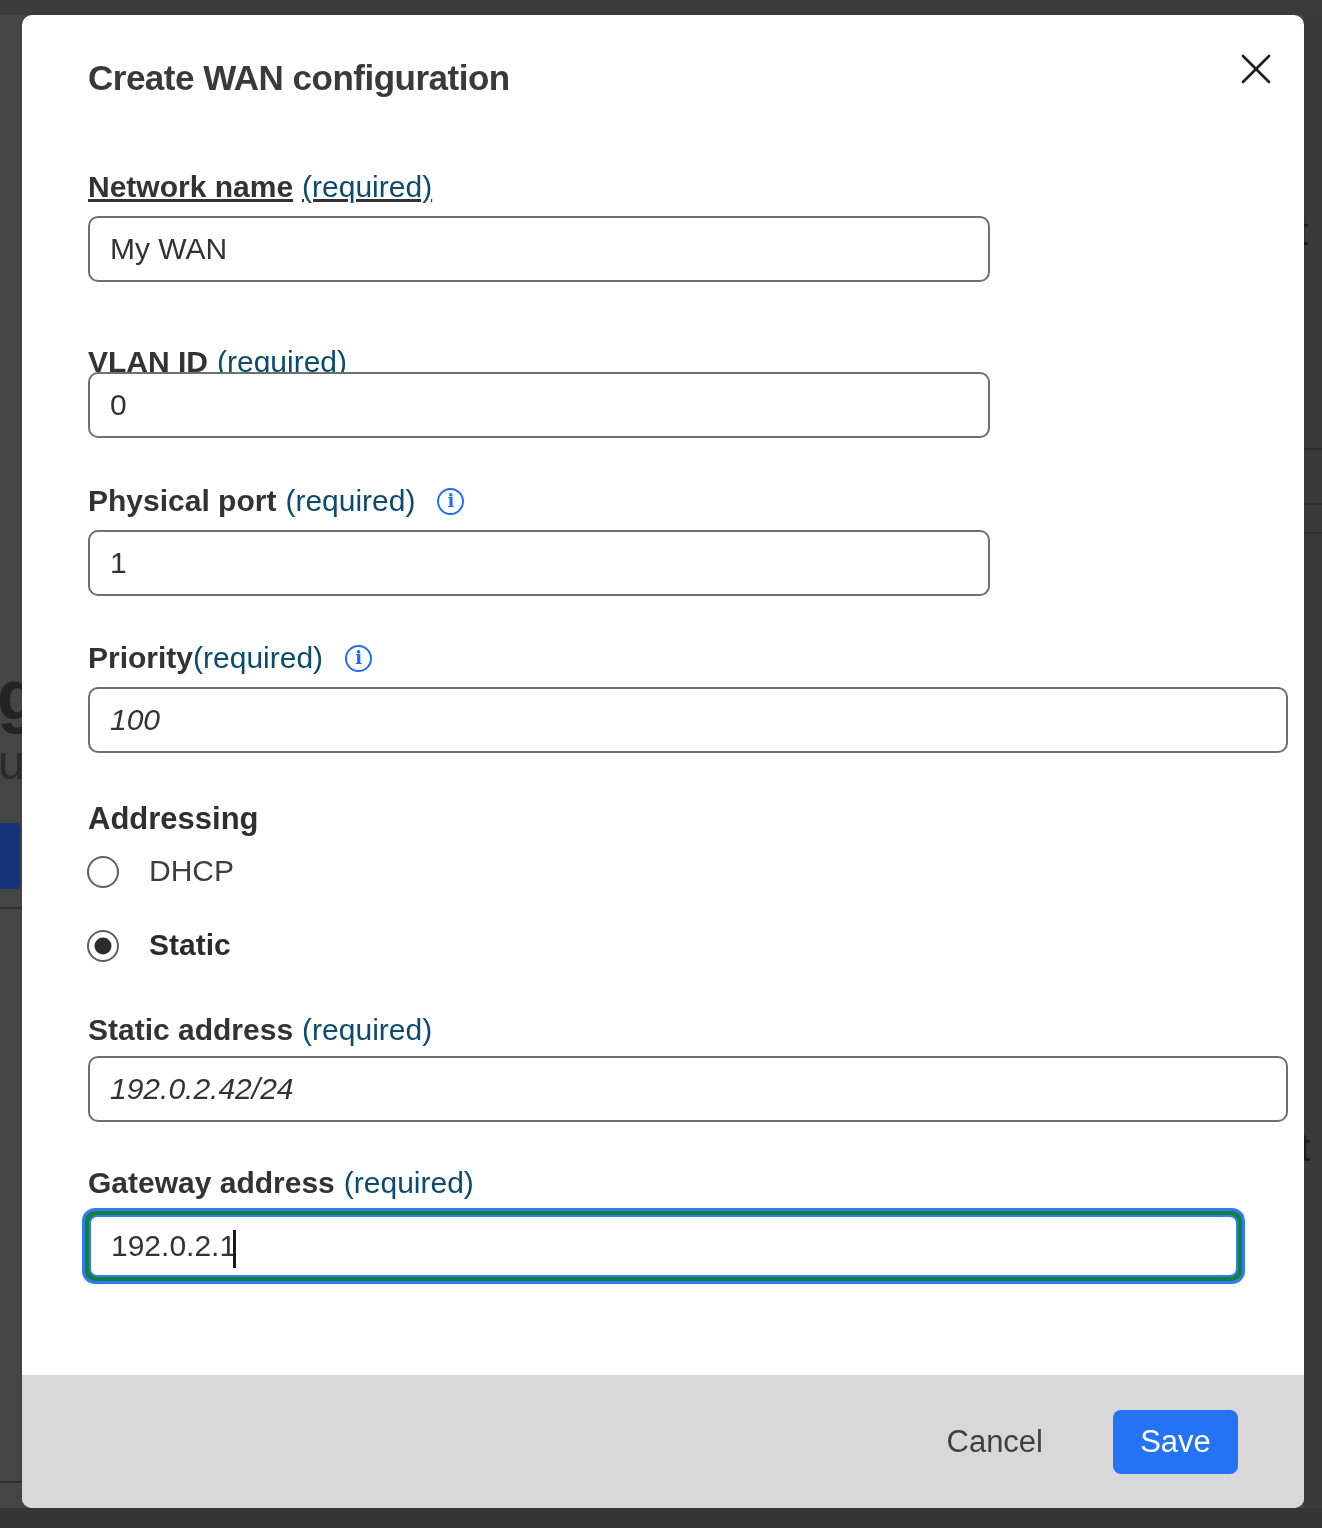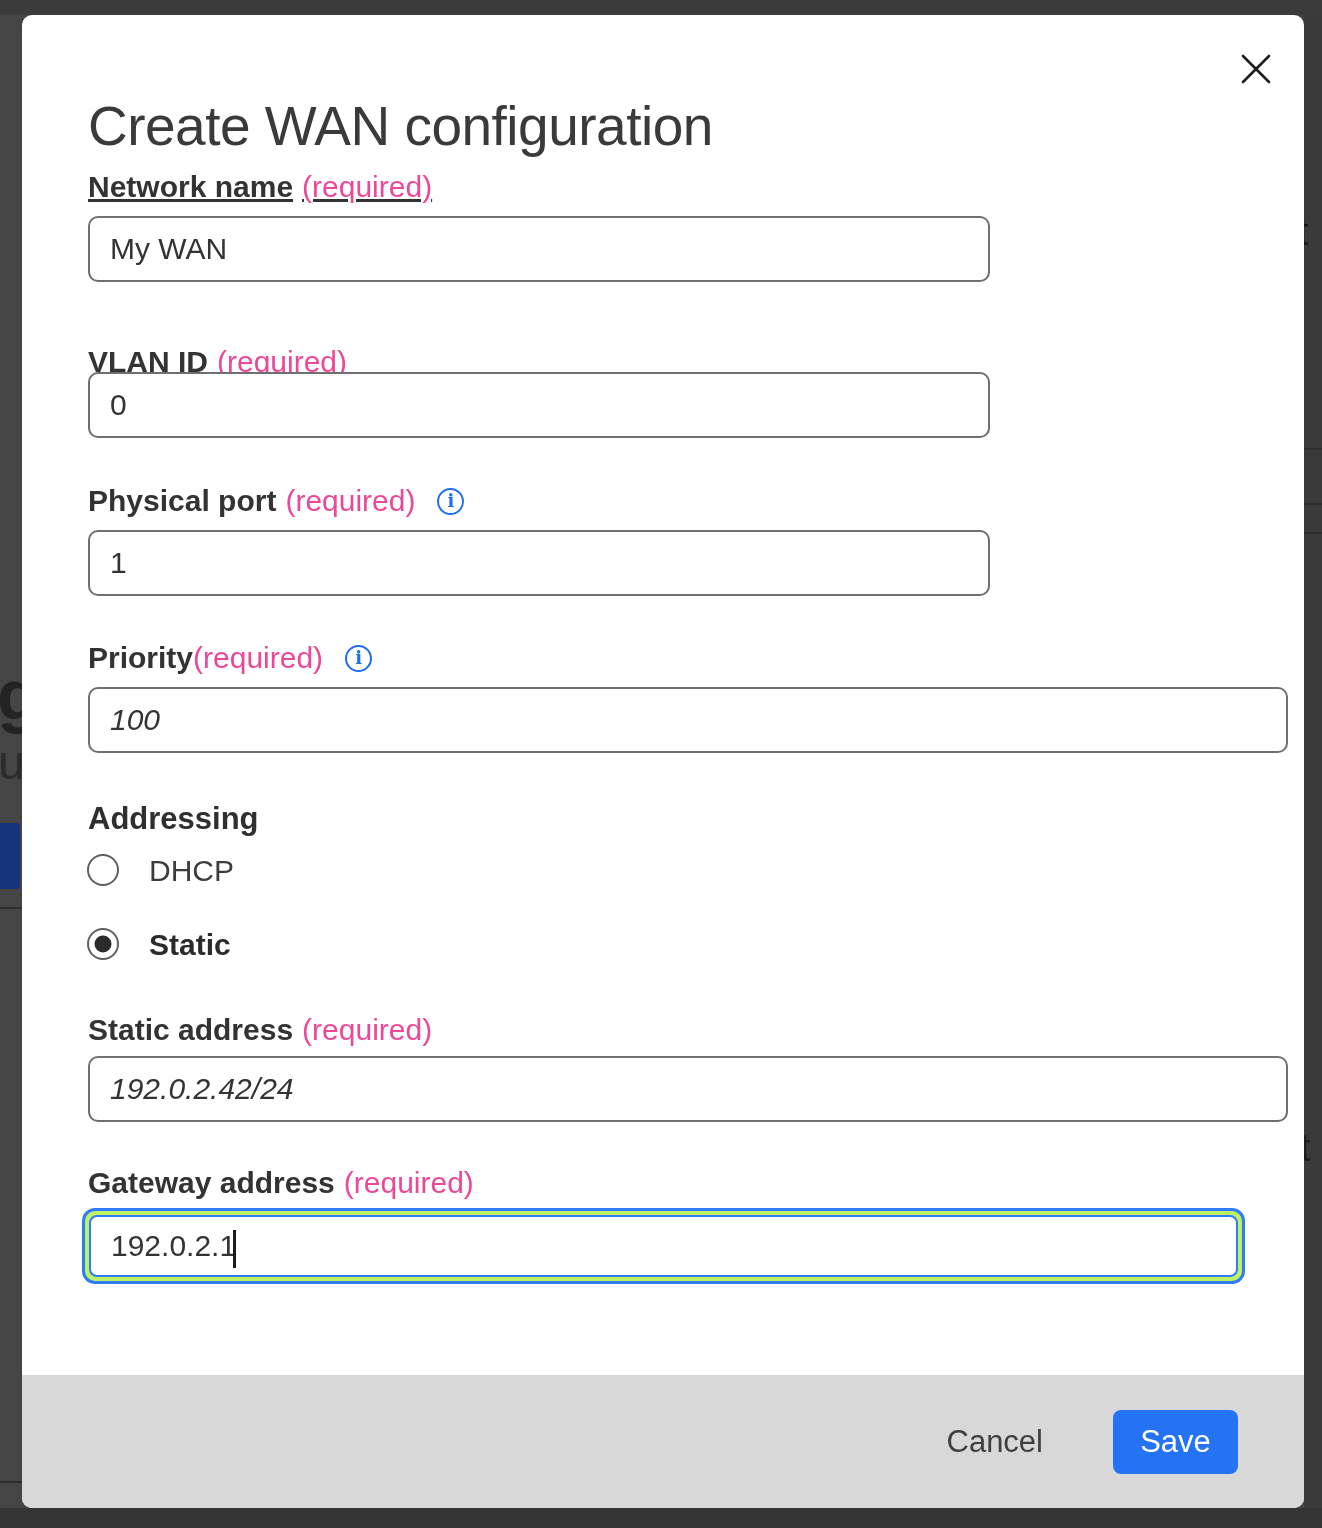--- a/index.html
+++ b/index.html
@@ -24,68 +24,68 @@
   .bg-t2{left:-4px;top:1112px;font-size:38px;font-weight:400;color:#1d1d1d;}
   .bg-rline{position:absolute;left:0;width:100%;height:2px;background:#2e2e2e;}
 
   
   .modal{
     position:absolute;left:22px;top:15px;width:1282px;height:1493px;
     background:#ffffff;border-radius:10px;overflow:hidden;
   }
   .modal-title{
     position:absolute;left:66px;top:43px;
-    font-size:55px;font-weight:400;color:#3a3a3a;letter-spacing:-0.5px;margin-top:36px;
+    font-size:35px;font-weight:700;color:#3a3a3a;letter-spacing:-0.5px;
   }
   .close-btn{
     position:absolute;left:1210px;top:30px;width:48px;height:48px;
     display:flex;align-items:center;justify-content:center;cursor:pointer;
     background:transparent;border:none;padding:0;
   }
   .field-label{
     position:absolute;left:66px;height:40px;line-height:40px;
     font-size:30px;font-weight:700;color:#333333;white-space:nowrap;
     display:flex;align-items:center;
   }
-  .req{font-weight:400;color:#ec4899;margin-left:9px;}
+  .req{font-weight:400;color:#0c4a6e;margin-left:9px;}
   .req.no-gap{margin-left:0;}
   .text-input{
     position:absolute;left:66px;height:66px;box-sizing:border-box;
     border:2px solid #6f6f6f;border-radius:10px;background:#fff;
     font-family:"Liberation Sans",sans-serif;font-size:30px;color:#333333;
     padding:0 20px;outline:none;
   }
   .w-narrow{width:902px;}
   .w-wide{width:1200px;font-style:italic;}
   .info-icon{
     display:inline-flex;align-items:center;justify-content:center;
     width:27px;height:27px;border:2.5px solid #1d6cf2;border-radius:50%;
     color:#1d6cf2;font-family:"DejaVu Serif",serif;font-size:18px;font-weight:700;
     margin-left:22px;cursor:pointer;box-sizing:border-box;line-height:1;
   }
   .section-heading{
     position:absolute;left:66px;font-size:31px;font-weight:700;color:#2f2f2f;
   }
-  .radio-row{position:absolute;left:65px;display:flex;align-items:flex-start;cursor:pointer;}
+  .radio-row{position:absolute;left:65px;display:flex;align-items:flex-end;cursor:pointer;}
   .radio-circle{
     width:32px;height:32px;border-radius:50%;border:2.5px solid #5f5f5f;
     box-sizing:border-box;background:#fff;position:relative;flex:none;
   }
   .radio-circle.selected::after{
     content:"";position:absolute;left:50%;top:50%;width:17px;height:17px;
     transform:translate(-50%,-50%);border-radius:50%;background:#2b2b2b;
   }
   .radio-label{margin-left:30px;font-size:30px;color:#3c3c3c;}
   .radio-label.bold{font-weight:700;color:#2b2b2b;}
 
   
   .focus-wrap{
     position:absolute;left:60px;top:1193px;width:1163px;height:76px;
     border:3px solid #2e7df6;border-radius:13px;box-sizing:border-box;
-    background:#bef264;display:flex;align-items:center;justify-content:center;
+    background:#15803d;display:flex;align-items:center;justify-content:center;
   }
   .focus-wrap .text-input{
     position:relative;left:0;top:0;width:1149px;height:62px;
     border:2px solid #2e7df6;border-radius:8px;
   }
   .caret{
     position:absolute;left:148px;top:19px;width:2.5px;height:38px;background:#1b1b1d;
   }
 
   

